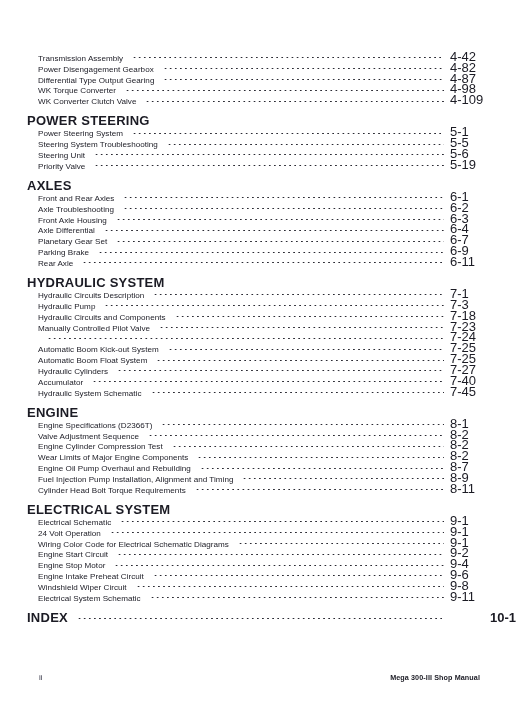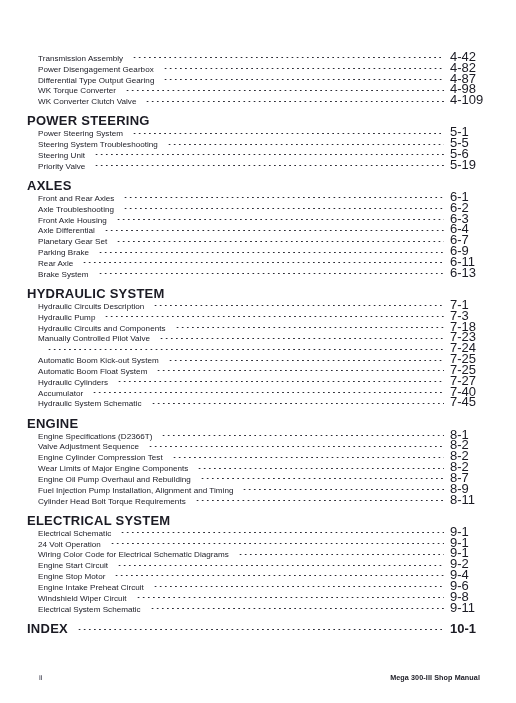--- a/index.html
+++ b/index.html
@@ -74,21 +74,21 @@
   }
   .row.no-leader .leader::after { background-image: none; }
 
   .pageno {
     flex: 0 0 auto;
     width: 66px;
     text-align: left;
     font-size: 13px;
     color: #1b1b24;
   }
-  .header-row .pageno { font-weight: bold; }
+  .header-row .pageno { font-weight: bold; text-align: right; }
 
   
   .section { margin-top: 10.4px; }
   .section.first { margin-top: 0; }
 
   
   #footer {
     position: absolute;
     left: 0;
     bottom: 0;
@@ -207,25 +207,20 @@
         <div class="row entry-row">
           <span class="label">Parking Brake</span>
           <span class="leader"></span>
           <span class="pageno">6-9</span>
         </div>
         <div class="row entry-row">
           <span class="label">Rear Axle</span>
           <span class="leader"></span>
           <span class="pageno">6-11</span>
         </div>
-        <div class="row entry-row">
-          <span class="label">Brake System</span>
-          <span class="leader"></span>
-          <span class="pageno">6-13</span>
-        </div>
       </div>
       <div class="section">
         <div class="row header-row no-leader">
           <span class="label">HYDRAULIC SYSTEM</span>
           <span class="leader"></span>
           <span class="pageno"></span>
         </div>
         <div class="row entry-row">
           <span class="label">Hydraulic Circuits Description</span>
           <span class="leader"></span>

